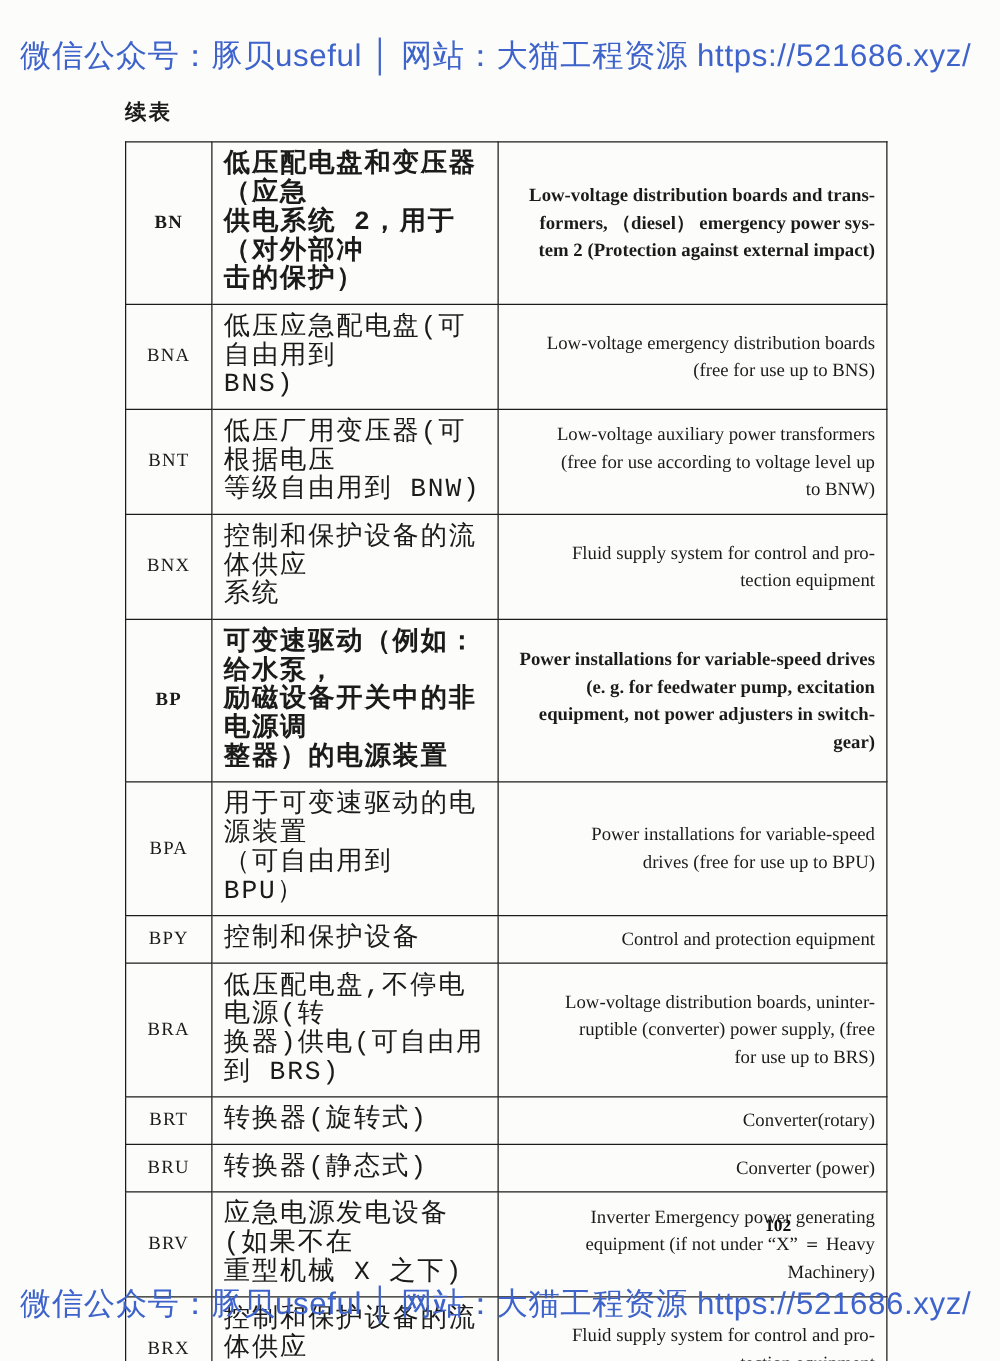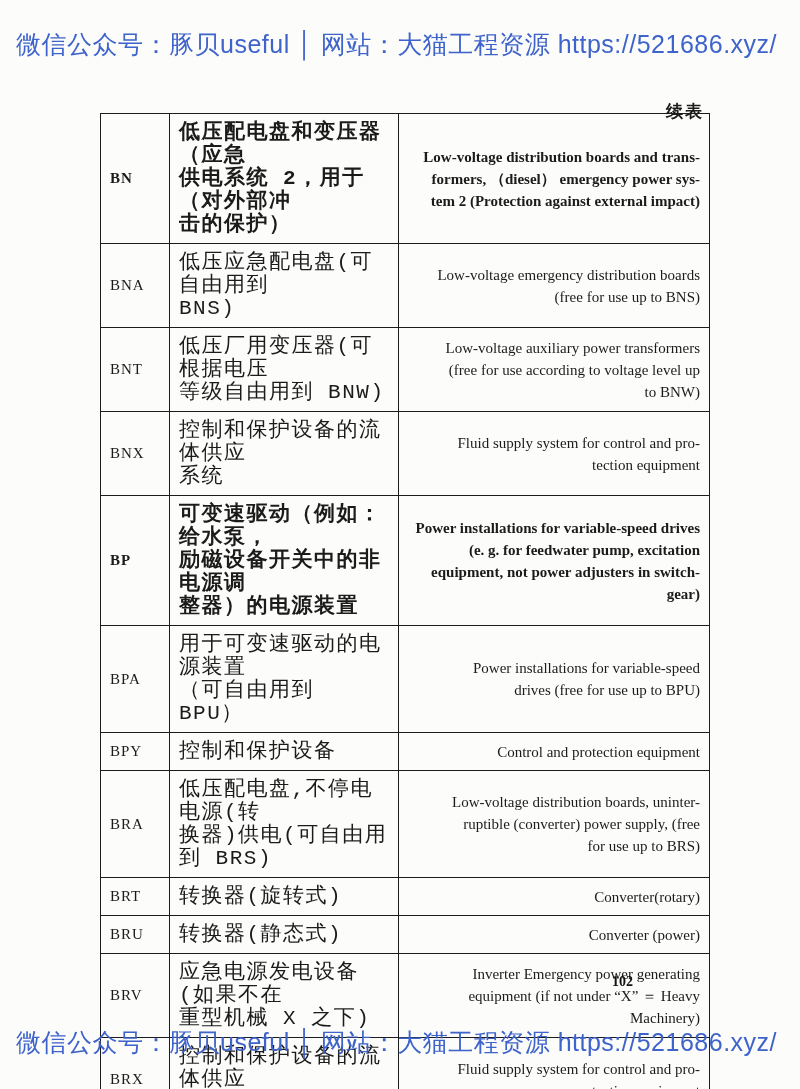--- a/index.html
+++ b/index.html
@@ -31,44 +31,45 @@
     position: absolute;
     left: 612px;
     top: 974px;
     font-family: "Liberation Serif", serif;
     font-size: 14px;
     font-weight: bold;
     color: #111;
   }
   .table-title {
     position: absolute;
-    top: 100px;
+    top: 78px;
     left: 100px;
     width: 604px;
-    text-align: right;
+    text-align: left;
     font-size: 17px;
     font-weight: bold;
     letter-spacing: 2px;
     font-family: "Liberation Sans", sans-serif;
   }
   table.code-table {
     position: absolute;
     top: 113px;
     left: 100px;
     width: 604px;
     border-collapse: collapse;
     table-layout: fixed;
   }
   table.code-table td {
     border: 1.6px solid #1c1c1c;
     vertical-align: middle;
     padding: 7px 9px;
   }
   td.col-code {
     width: 50px;
+    text-align: center;
     font-family: "Liberation Serif", serif;
     font-size: 15px;
     letter-spacing: 1px;
     padding: 7px 2px;
   }
   td.col-zh {
     width: 210px;
     font-family: Liberation Mono, monospace;
     font-size: 21px;
     line-height: 23px;

